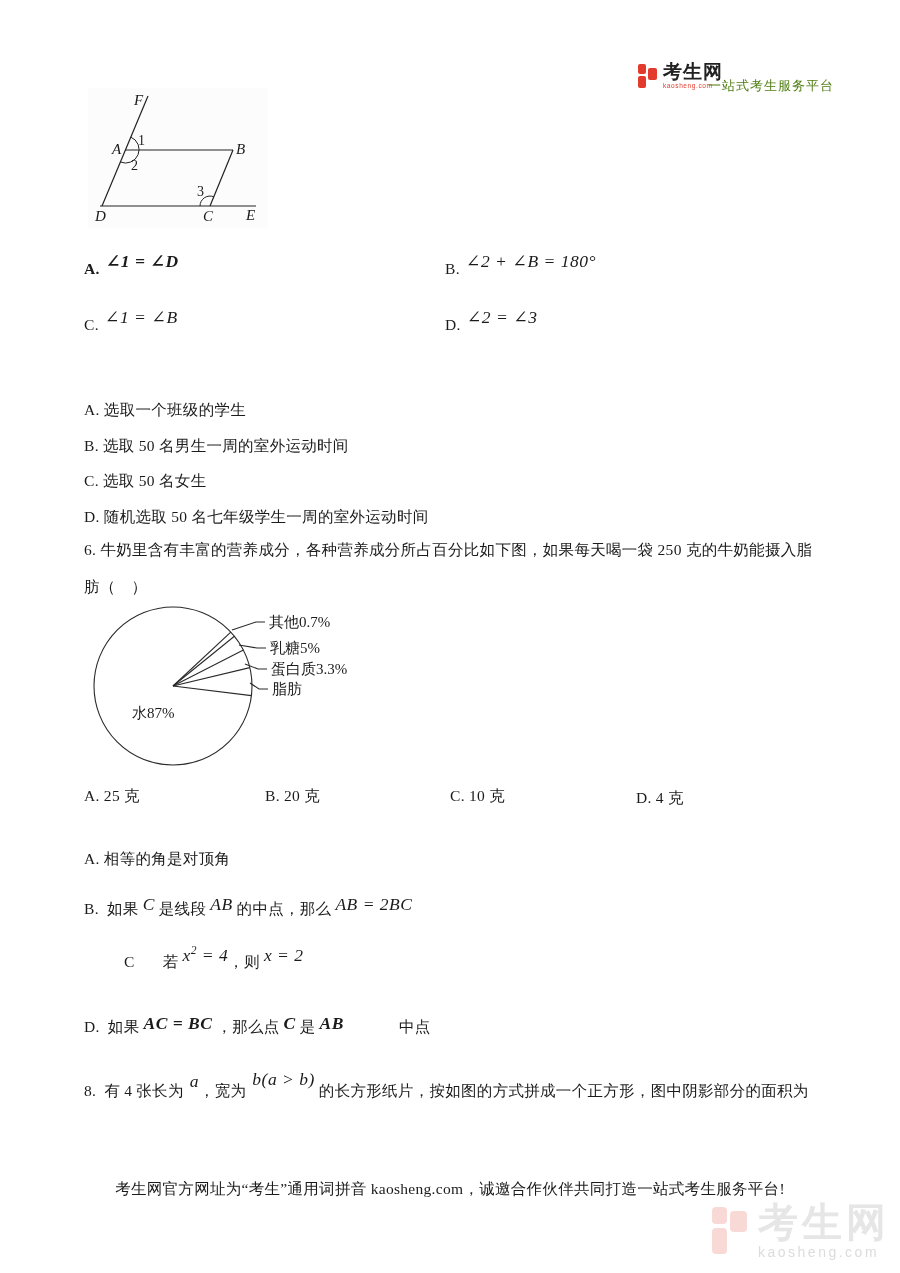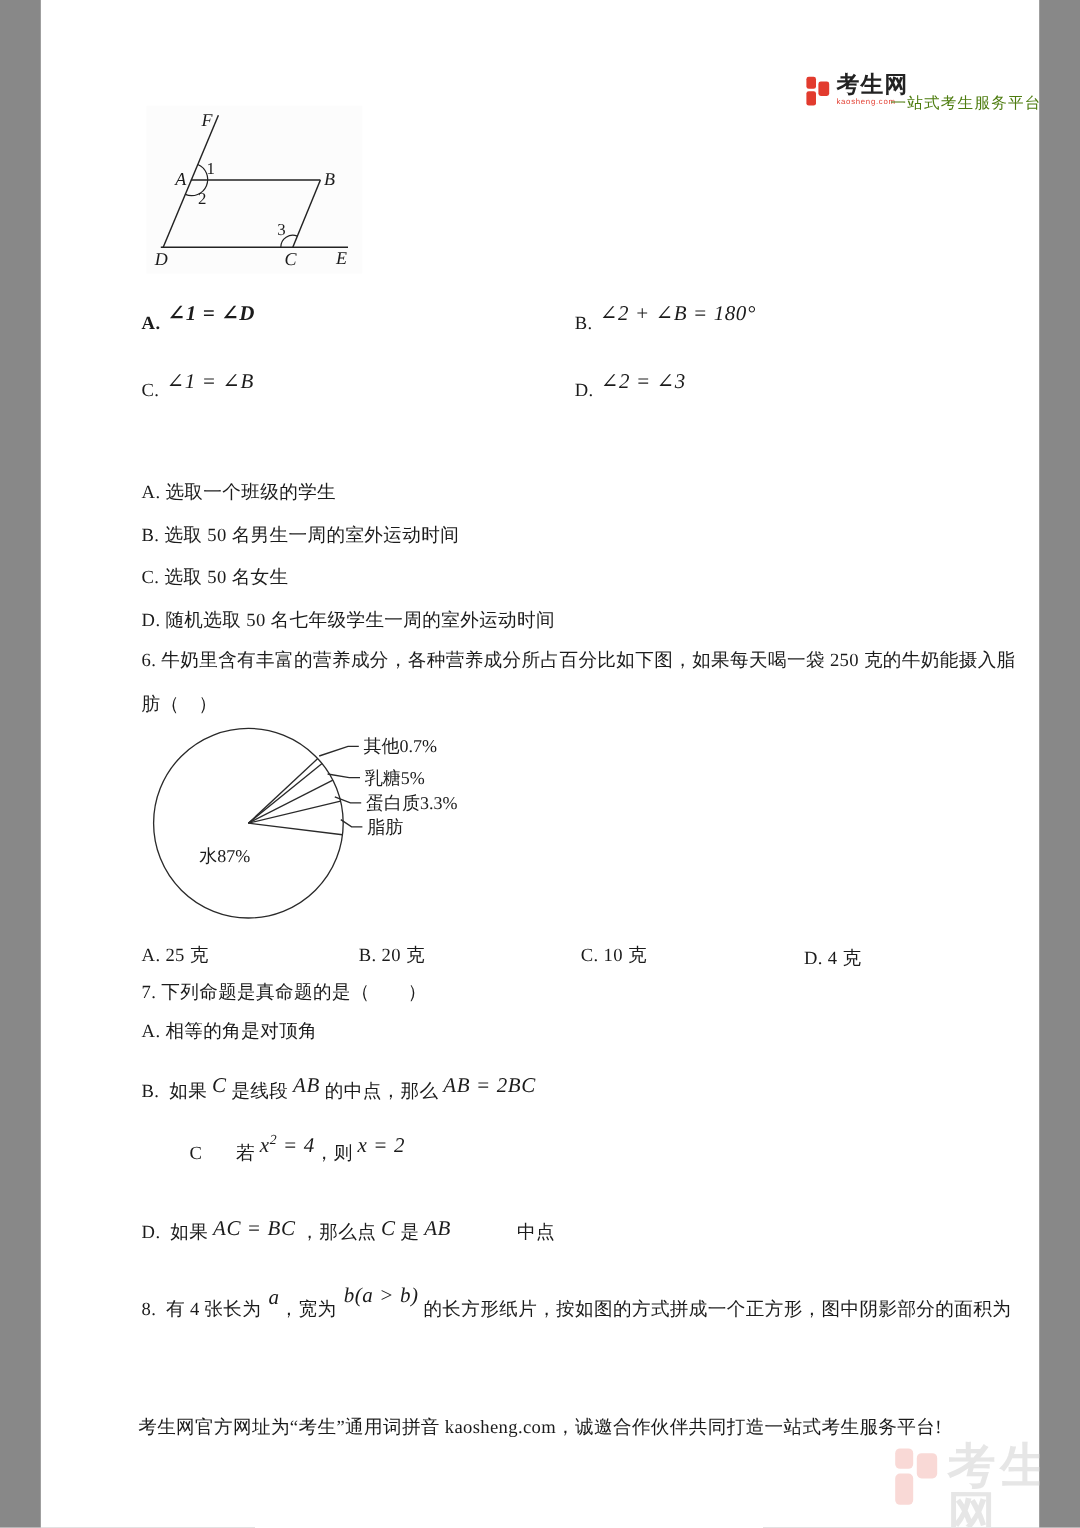--- a/index.html
+++ b/index.html
@@ -1,25 +1,25 @@
 <!DOCTYPE html>
 <html><head>
 <meta charset="utf-8">
 <style>
   * { margin:0; padding:0; box-sizing:border-box; }
   body { background:#888; }
   .page {
-    position:relative; width:832px; height:1273px; margin:0 auto;
+    position:relative; width:900px; height:1273px; margin:0 auto;
     background:#ffffff; overflow:hidden;
     font-family:"Liberation Serif","DejaVu Serif",serif; color:#1b1b1b;
   }
   .q-line { position:absolute; font-size:15.5px; white-space:nowrap; letter-spacing:0.3px; }
   .m { font-family:"Liberation Serif","DejaVu Serif",serif; font-style:italic; font-size:17.5px; letter-spacing:0.5px; }
   .m sup { font-size:11.5px; font-style:italic; }
-  .r3 { position:relative; top:-3px; }
+  .r3 { position:relative; top:-3px;font-weight:bold; }
   .r4 { position:relative; top:-4px; }
   .r6 { position:relative; top:-6px; }
   .r7 { position:relative; top:-7px; }
   .r9 { position:relative; top:-9px; }
   .r11 { position:relative; top:-11px; }
   .ml6 { margin-left:6px; } .ml4 { margin-left:4px; } .mr4 { margin-right:4px; }
   .gap28 { display:inline-block; width:28px; }
   .gap55 { display:inline-block; width:55px; }
 
   
@@ -133,21 +133,20 @@
     <text class="pie-lbl" x="185" y="74">蛋白质3.3%</text>
     <text class="pie-lbl" x="186" y="94">脂肪</text>
     <text class="pie-lbl" x="46" y="118">水87%</text>
   </svg>
 
   <div class="q-line" style="left:84px;  top:786px;">A. 25 克</div>
   <div class="q-line" style="left:265px; top:786px;">B. 20 克</div>
   <div class="q-line" style="left:450px; top:786px;">C. 10 克</div>
   <div class="q-line" style="left:636px; top:788px;">D. 4 克</div>
 
-  <div class="q-line" style="left:84px; top:817px;">7. 下列命题是真命题的是（　　）</div>
   <div class="q-line" style="left:84px; top:849px;">A. 相等的角是对顶角</div>
 
   <div class="q-line" style="left:84px; top:898px;">
     <span>B.</span>
     <span class="ml4">如果</span><span class="m r4 ml4 mr4">C</span><span>是线段</span><span class="m r4 ml4 mr4">AB</span><span>的中点，那么</span><span class="m r4 ml4">AB = 2BC</span>
   </div>
 
   <div class="q-line" style="left:92px; top:950px;margin-left:32px;">
     <span>C</span><span class="gap28"></span><span>若</span><span class="m r6 ml4"><span>x</span><sup>2</sup><span> = 4</span></span><span>，则</span><span class="m r6 ml4">x = 2</span>
   </div>

